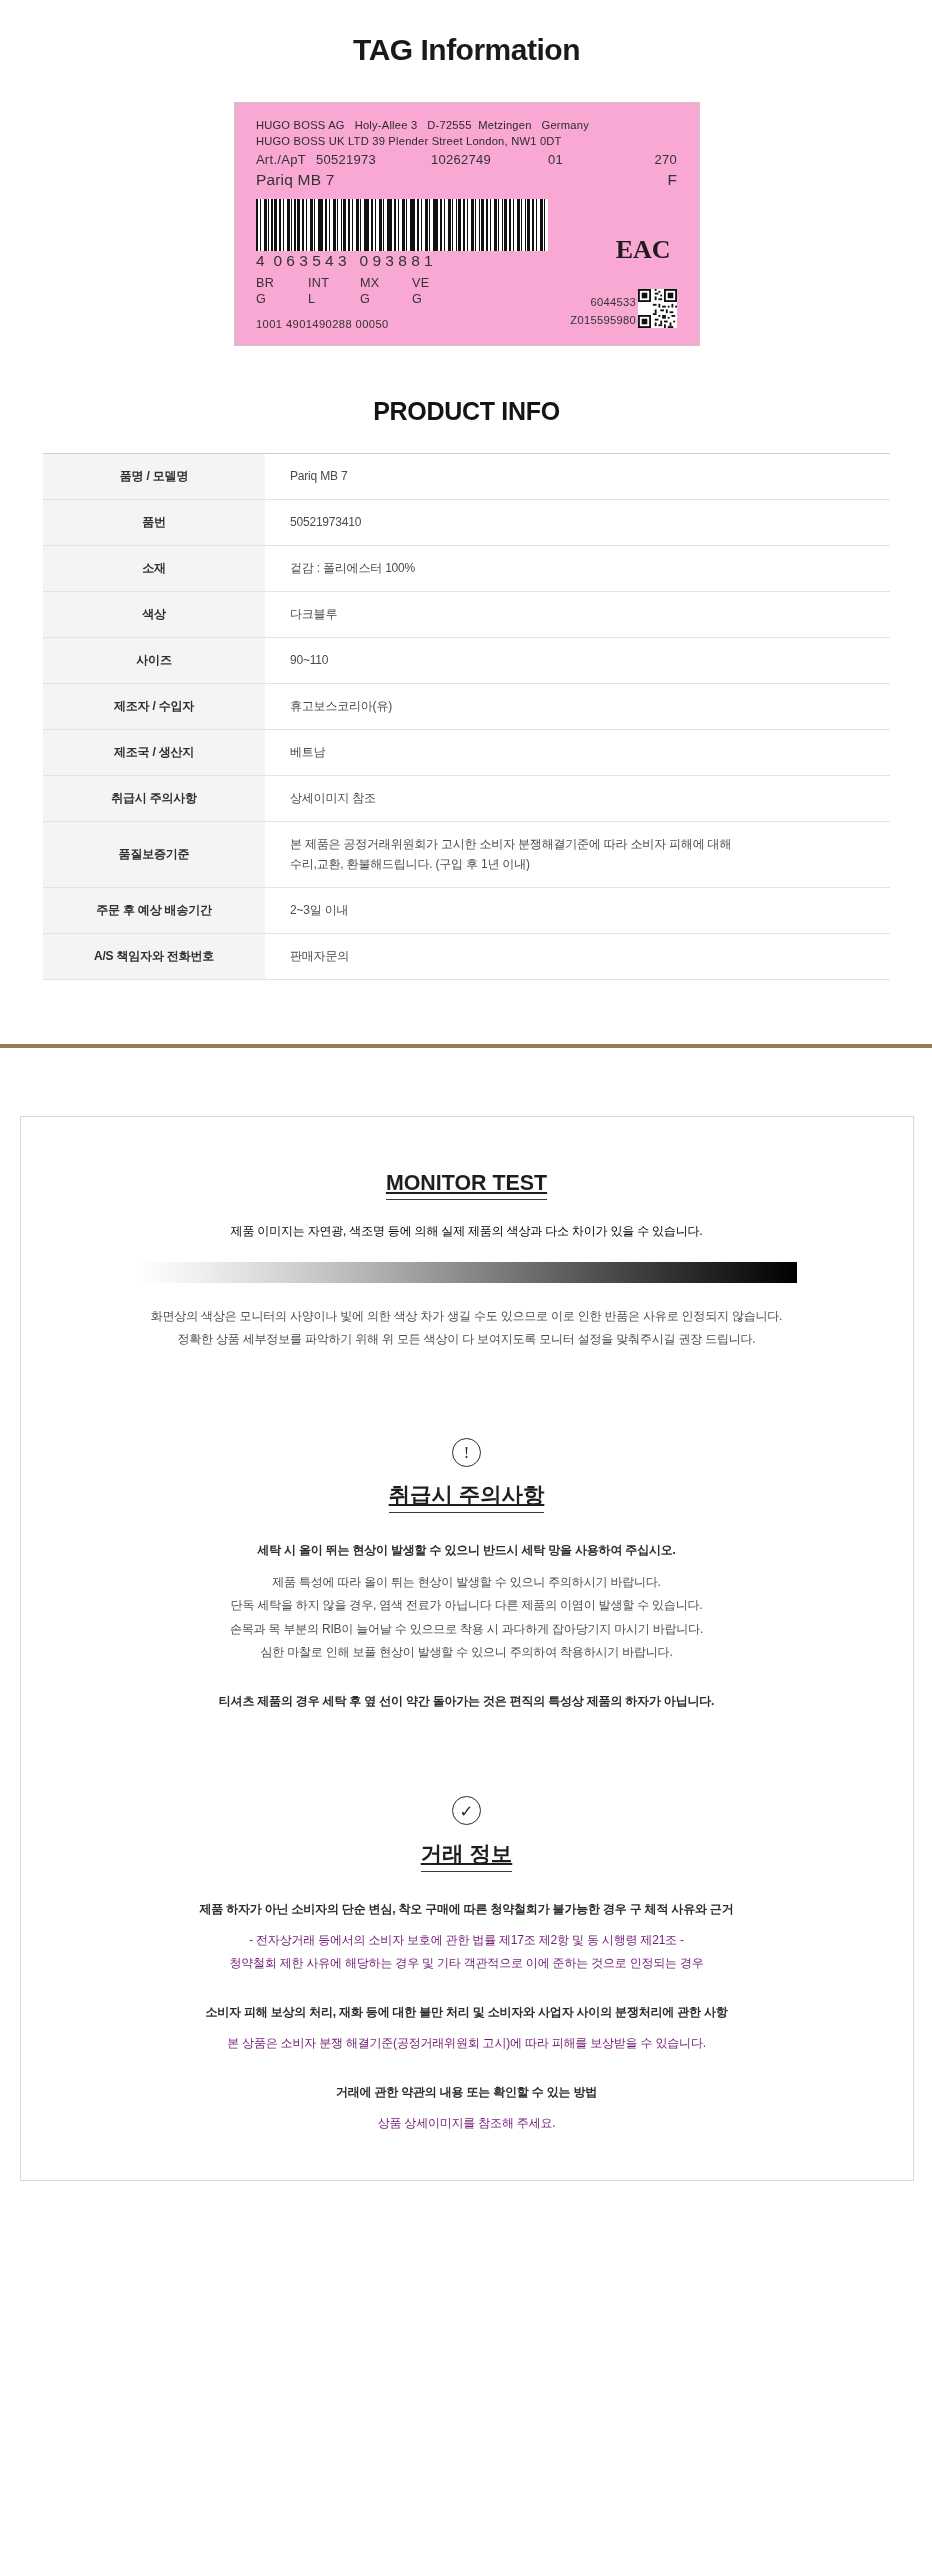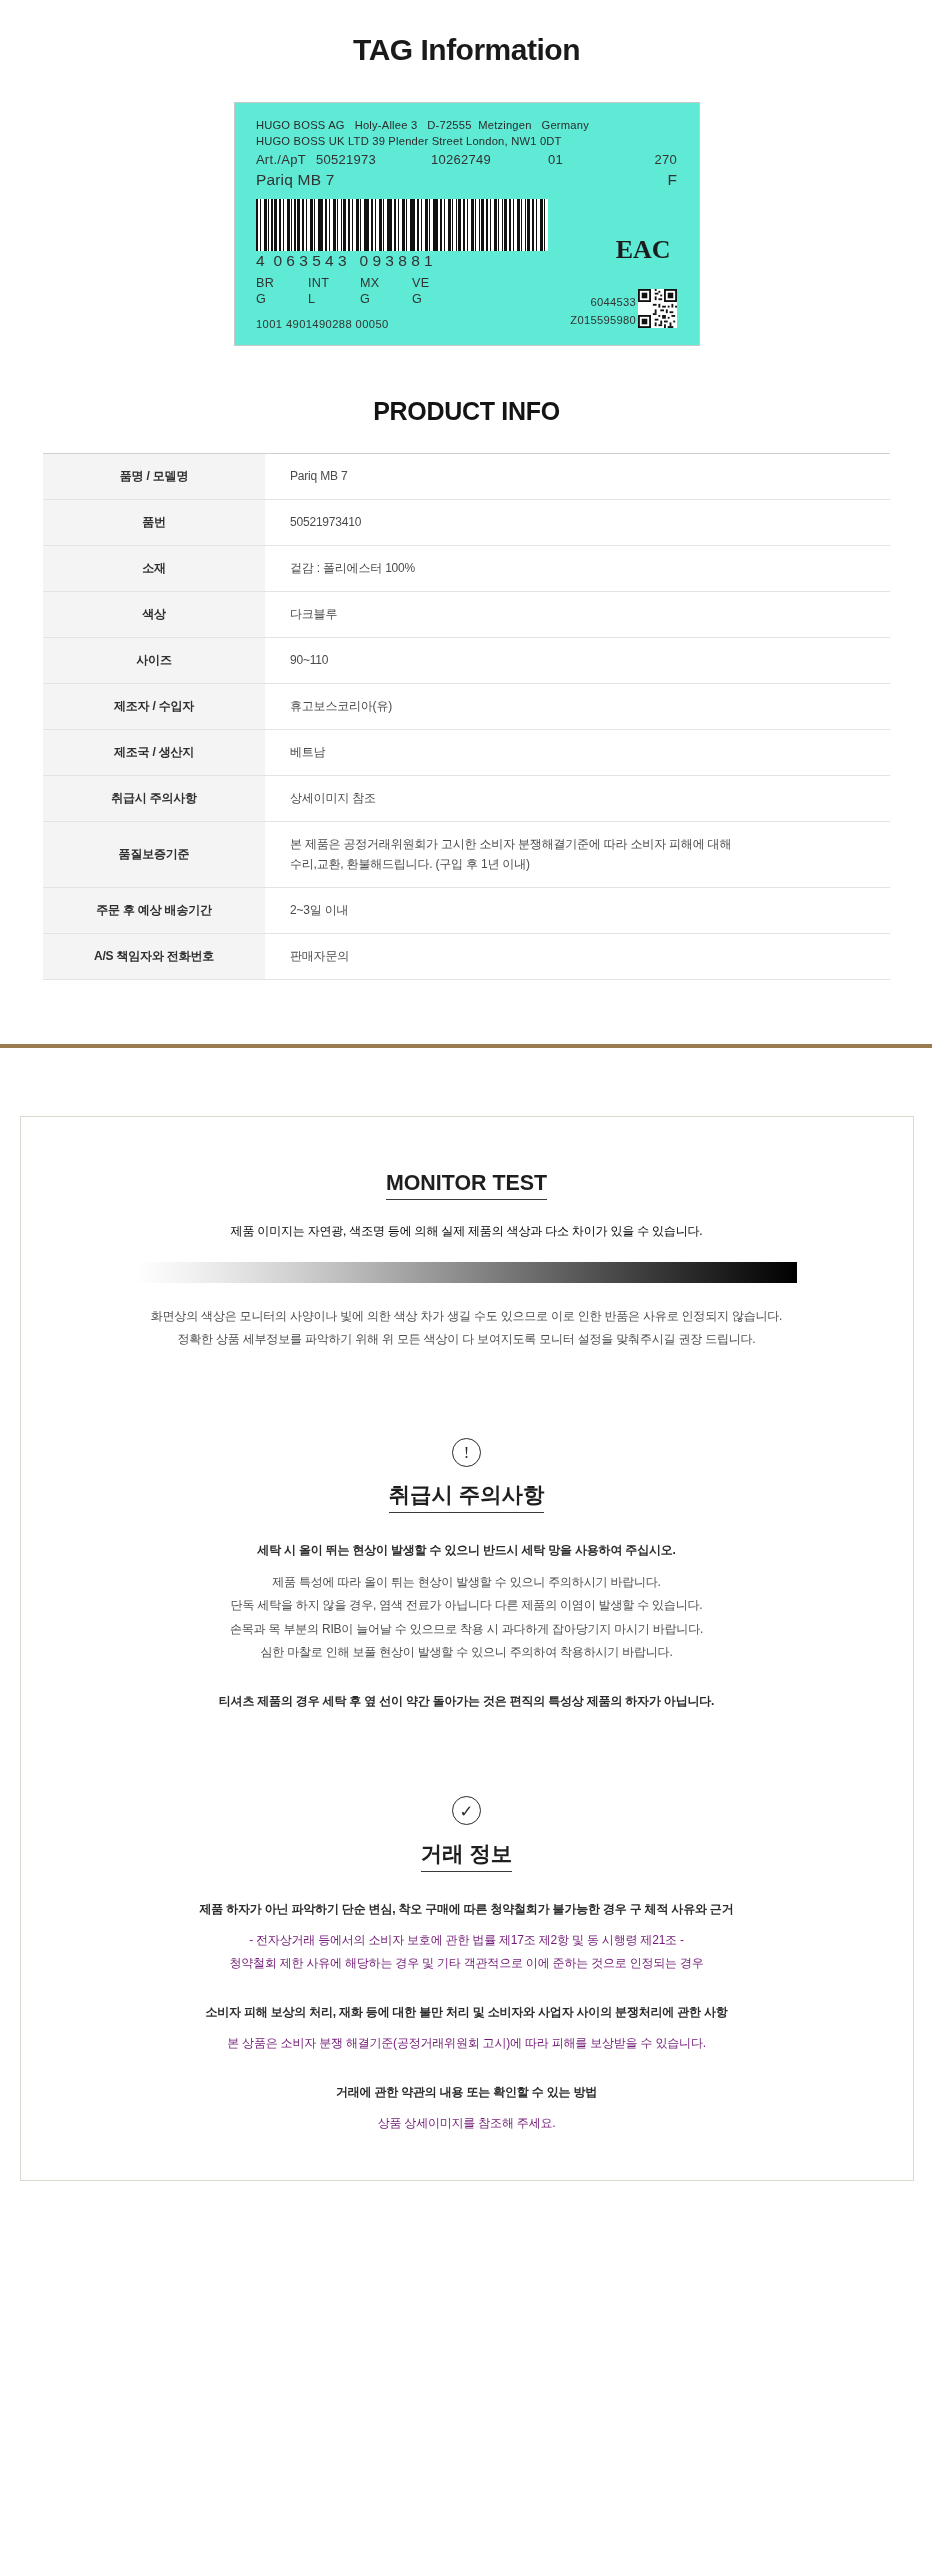--- a/index.html
+++ b/index.html
@@ -20,21 +20,21 @@
     text-align: center;
     font-size: 30px;
     font-weight: bold;
     letter-spacing: -0.5px;
     color: #1a1a1a;
   }
   .tag-label-wrap {
     margin: 35px auto 0;
     width: 466px;
     border: 1px solid #c8c8c8;
-    background: #5eead4;
+    background: #f9a8d4;
     padding: 13.6px 21.4px 15.5px;
   }
   .tag-lines {
     font-family: "Liberation Sans", sans-serif;
     font-size: 11.2px;
     color: #2b2b2b;
     line-height: 1.45;
     letter-spacing: 0.2px;
   }
   .tag-lines .row { display: block; white-space: pre; }
@@ -194,20 +194,21 @@
     text-align: center;
     font-size: 21.4px;
     font-weight: bold;
     color: #1e1e1e;
     letter-spacing: 0px;
   }
   .sec-title-underline {
     display: inline-block;
     border-bottom: 1.9px solid #3a3a3a;
     padding-bottom: 2.9px;
+    text-decoration: underline;
   }
   .center-note {
     text-align: center;
     font-size: 12px;
     color: #000000;
     margin-top: 21.4px;
     line-height: 1.8;
     letter-spacing: -0.2px;
   }
   .gradient-bar {
@@ -491,21 +492,21 @@
 
     <div class="sec-block">
       <div class="icon-circle">
         <span class="check">✓</span>
       </div>
       <div class="icon-title-gap"></div>
       <h3 class="sec-title">
         <span class="sec-title-underline">거래 정보</span>
       </h3>
 
-      <div class="deal-head">제품 하자가 아닌 파악하기 단순 변심, 착오 구매에 따른 청약철회가 불가능한 경우 구 체적 사유와 근거</div>
+      <div class="deal-head">제품 하자가 아닌 소비자의 단순 변심, 착오 구매에 따른 청약철회가 불가능한 경우 구 체적 사유와 근거</div>
       <div class="deal-body">
         <div>- 전자상거래 등에서의 소비자 보호에 관한 법률 제17조 제2항 및 동 시행령 제21조 -</div>
         <div>청약철회 제한 사유에 해당하는 경우 및 기타 객관적으로 이에 준하는 것으로 인정되는 경우</div>
       </div>
 
       <div class="deal-head">소비자 피해 보상의 처리, 재화 등에 대한 불만 처리 및 소비자와 사업자 사이의 분쟁처리에 관한 사항</div>
       <div class="deal-body">
         <div>본 상품은 소비자 분쟁 해결기준(공정거래위원회 고시)에 따라 피해를 보상받을 수 있습니다.</div>
       </div>
 

